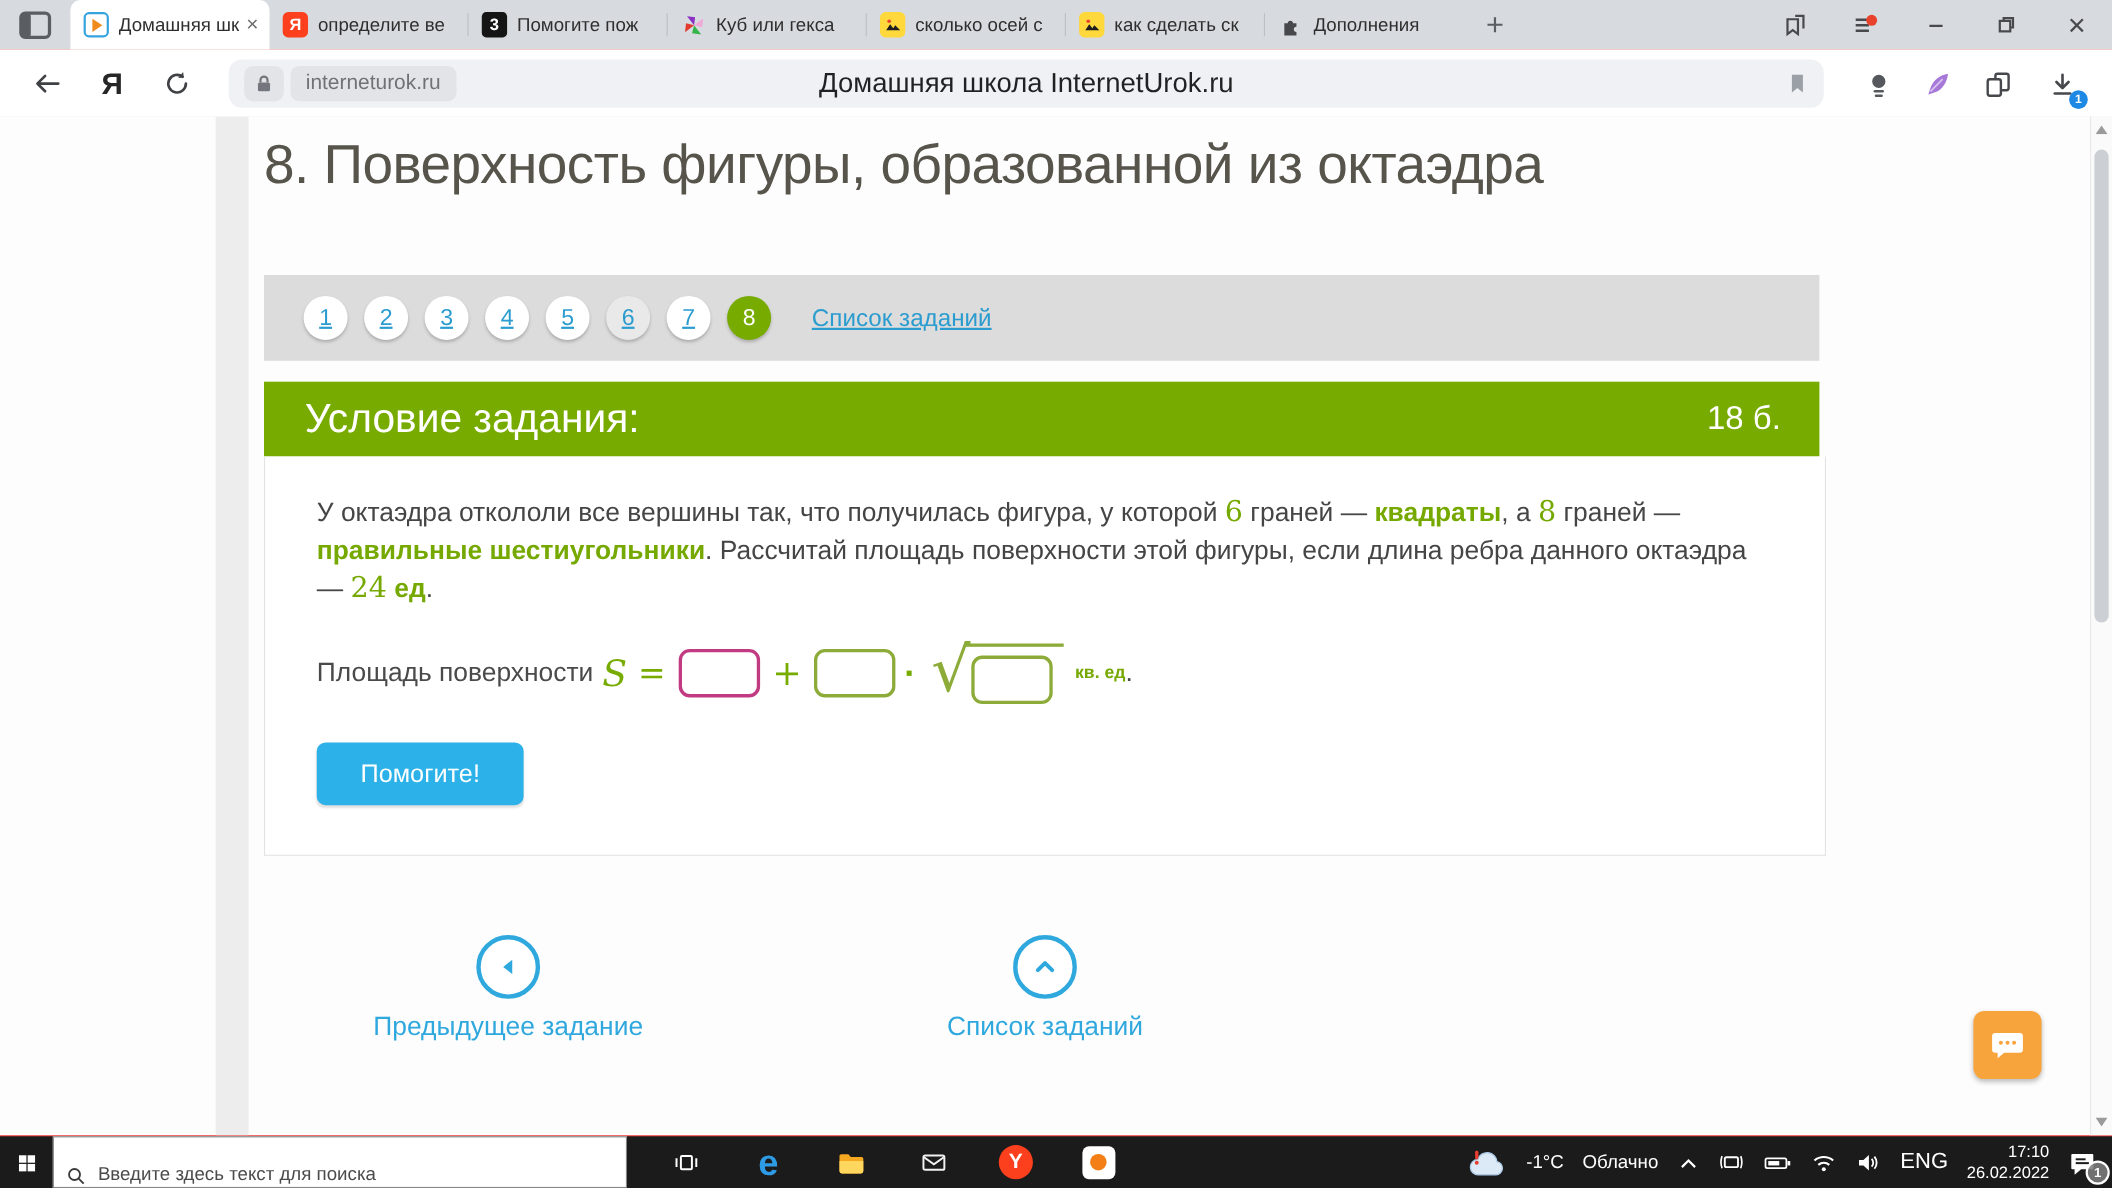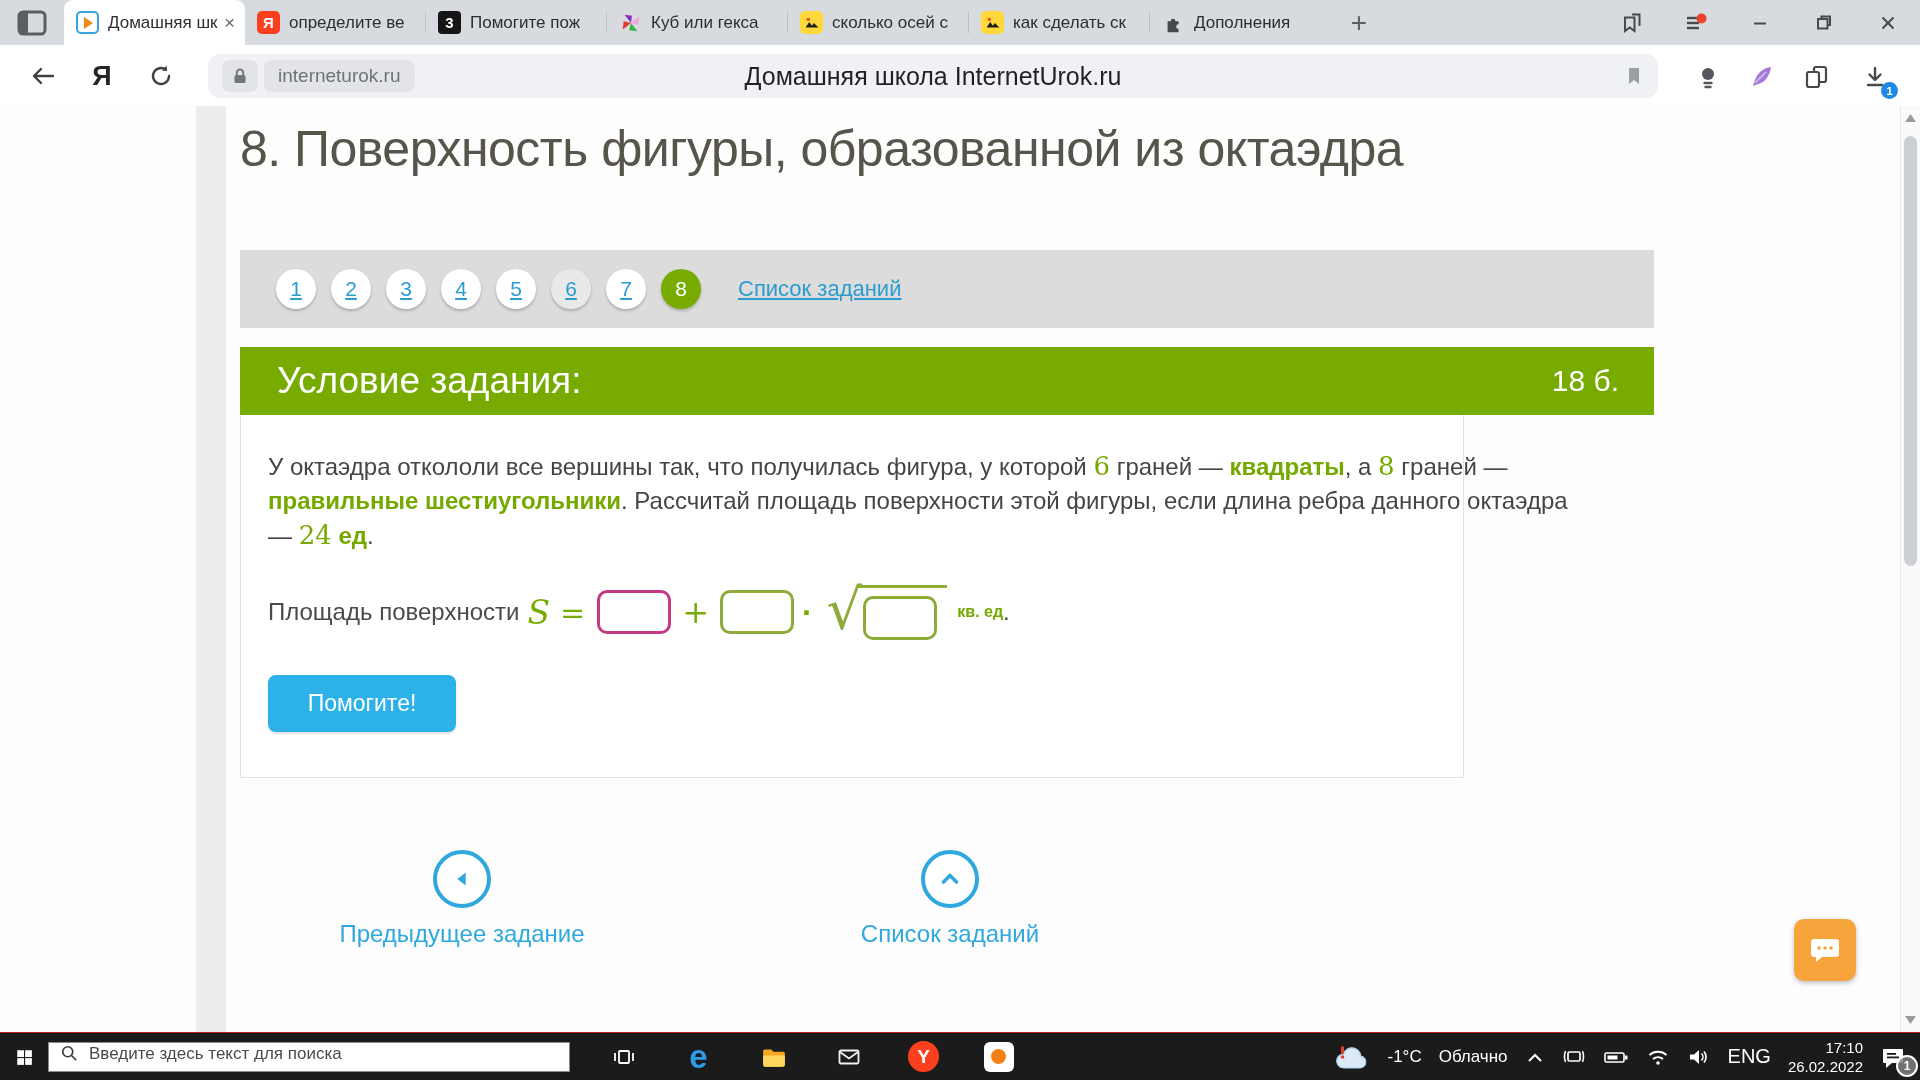--- a/index.html
+++ b/index.html
@@ -1,16 +1,16 @@
 <!DOCTYPE html>
 <html><head>
 <meta charset="utf-8">
 <style>
   html,body{margin:0;padding:0;background:#2a2a2a;}
-  #screen{position:relative;width:1920px;height:1080px;background:#b91c1c;overflow:hidden;
+  #screen{position:relative;width:1920px;height:1080px;background:#ef4444;overflow:hidden;
           font-family:"Liberation Sans",sans-serif;}
   
   .tabbar{position:absolute;left:0;top:0;width:1920px;height:45px;background:#d7dade;display:flex;align-items:stretch;}
   .sb-toggle{width:64px;display:flex;align-items:center;justify-content:center;}
   .tab{width:181px;display:flex;align-items:center;padding:0 10px 0 12px;position:relative;box-sizing:border-box;cursor:default;}
   .tab .tdiv{position:absolute;right:0;top:12px;bottom:12px;width:1px;background:#bcbfc3;}
   .tab.active{background:#fff;border-radius:9px 9px 0 0;}
   .tab-title{flex:1;font-size:17px;color:#2e2e2e;white-space:nowrap;overflow:hidden;margin-left:9px;}
   .tab-close{font-size:19px;color:#6d6d6d;margin-left:6px;cursor:pointer;}
   .fav{width:23px;height:23px;border-radius:5px;flex:0 0 auto;display:flex;align-items:center;justify-content:center;
@@ -43,22 +43,22 @@
   .tasknav{position:absolute;left:240px;top:144px;width:1414px;height:78px;background:#dcdcdc;display:flex;align-items:center;padding-left:36px;box-sizing:border-box;}
   .circle{width:40px;height:40px;border-radius:50%;background:#fff;box-shadow:0 2px 3px rgba(0,0,0,.22);display:flex;align-items:center;justify-content:center;
           font-size:21px;color:#2b9ccf;text-decoration:underline;margin-right:15px;cursor:pointer;}
   .circle.muted{background:#e9e9e9;}
   .circle.current{background:#77ab00;color:#fff;text-decoration:none;}
   .tasknav-link{font-size:22px;color:#2b9ccf;text-decoration:underline;margin-left:22px;cursor:pointer;}
   .cond-header{position:absolute;left:240px;top:241px;width:1414px;height:68px;background:#77ab00;display:flex;align-items:center;
                padding:0 35px 0 37px;box-sizing:border-box;}
   .cond-title{font-size:37px;color:#fff;}
   .cond-points{margin-left:auto;font-size:30px;color:#fff;}
-  .task-card{position:absolute;left:240px;top:309px;width:1224px;height:363px;background:#fff;border:1px solid #e3e3e3;border-top:none;
-             box-sizing:border-box;padding:34px 37px 0 27px;}
+  .task-card{position:absolute;left:240px;top:309px;width:1420px;height:363px;background:#fff;border:1px solid #e3e3e3;border-top:none;
+             box-sizing:border-box;padding:34px 37px 0 47px;}
   .task-text{margin:0;width:1325px;font-size:24px;line-height:34px;color:#454545;}
   .g-num{font-family:"DejaVu Serif",serif;color:#76a900;font-size:26px;}
   .g-bold{color:#76a900;font-weight:bold;}
   .formula{display:flex;align-items:center;margin-top:26px;height:66px;}
   .f-label{font-size:24px;color:#4a4a4a;}
   .f-var{font-family:"DejaVu Serif",serif;font-style:italic;font-size:33px;color:#77ab00;margin-left:8px;}
   .f-eq{font-family:"DejaVu Serif",serif;font-size:30px;color:#77ab00;margin:0 12px 0 10px;}
   .f-input{width:64px;height:36px;border-radius:10px;border:3px solid #8dab39;background:#fff;outline:none;
            font-size:22px;text-align:center;color:#454545;}
   .f-input.pink{border-color:#c23a82;}
@@ -78,21 +78,21 @@
   .bnav-circle{width:50px;height:50px;border-radius:50%;border:4px solid #2fa8de;background:#fff;display:flex;align-items:center;justify-content:center;}
   .bnav-label{margin-top:12px;font-size:24px;color:#2fa8de;}
   .chat-btn{position:absolute;left:1794px;top:813px;width:62px;height:62px;border-radius:10px;background:#f8a43d;
             display:flex;align-items:center;justify-content:center;cursor:pointer;box-shadow:0 2px 5px rgba(0,0,0,.25);}
   .scrollbar{position:absolute;right:0;top:0;width:20px;height:926px;background:#fafafa;border-left:1px solid #e8e8e8;box-sizing:border-box;}
   .sb-arrow{position:absolute;left:4px;width:11px;height:8px;}
   .sb-thumb{position:absolute;left:3px;top:30px;width:13px;height:430px;background:#ccd0d5;border-radius:7px;}
   
   .taskbar{position:absolute;left:0;top:1033px;width:1920px;height:47px;background:#1b1b1c;display:flex;align-items:center;}
   .tb-start{width:48px;height:47px;display:flex;align-items:center;justify-content:center;cursor:pointer;}
-  .tb-search{width:522px;height:30px;background:#fff;border:1px solid #888;box-sizing:border-box;display:flex;align-items:flex-start;padding:0 10px;}
+  .tb-search{width:522px;height:47px;background:#fff;border:1px solid #888;box-sizing:border-box;display:flex;align-items:flex-end;padding:0 10px;}
   .tb-search input{border:none;outline:none;flex:1;font-size:17px;color:#4a4a4a;margin-left:8px;font-family:"Liberation Sans",sans-serif;background:transparent;}
   .tb-search input::placeholder{color:#4a4a4a;opacity:1;}
   .tb-ico{width:75px;height:47px;display:flex;align-items:center;justify-content:center;cursor:pointer;}
   .tb-ico.first{margin-left:16px;}
   .edge-e{font-size:33px;font-weight:bold;color:#2e9be6;line-height:33px;}
   .ya-circle{width:31px;height:31px;border-radius:50%;background:#fc3f1d;color:#fff;font-weight:bold;font-size:19px;
              display:flex;align-items:center;justify-content:center;}
   .orange-app{width:30px;height:30px;border-radius:6px;background:#fff;display:flex;align-items:center;justify-content:center;}
   .orange-app .dot{width:15px;height:15px;border-radius:50%;background:#f57f17;}
   .tray{margin-left:auto;display:flex;align-items:center;gap:17px;padding-right:14px;height:47px;}

